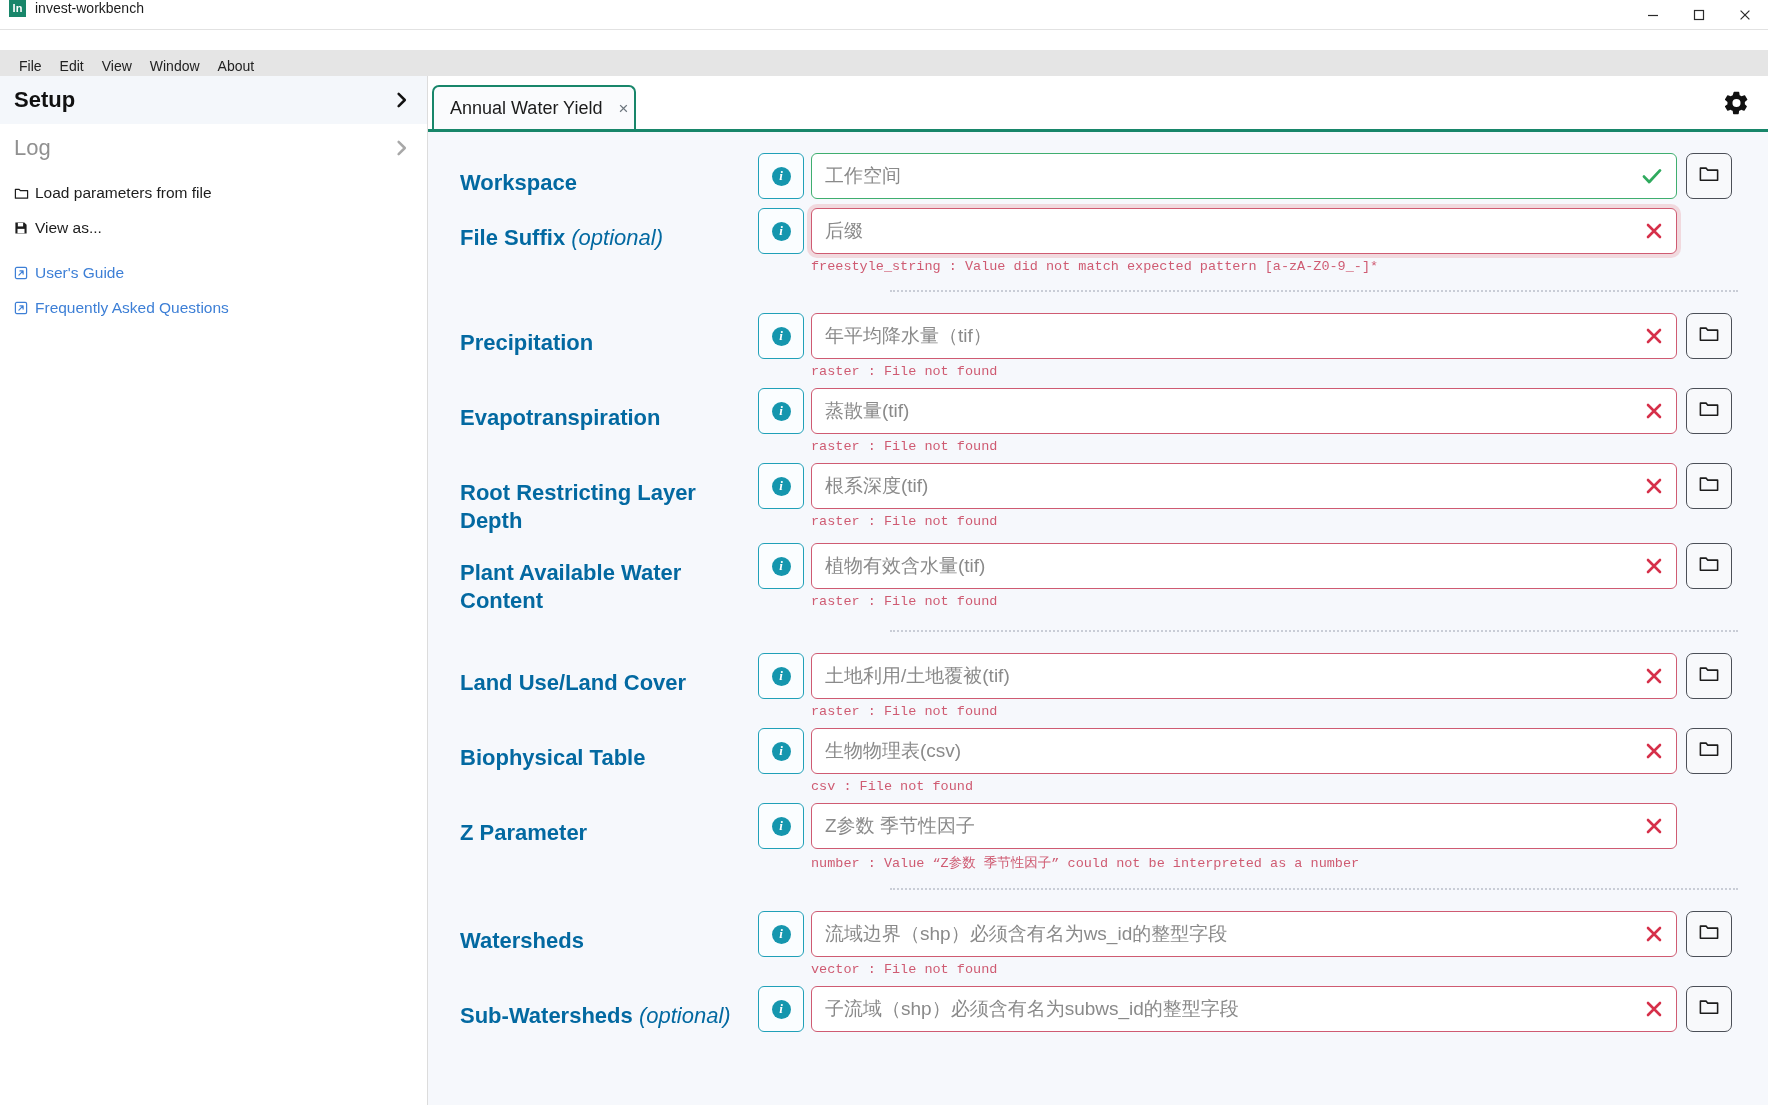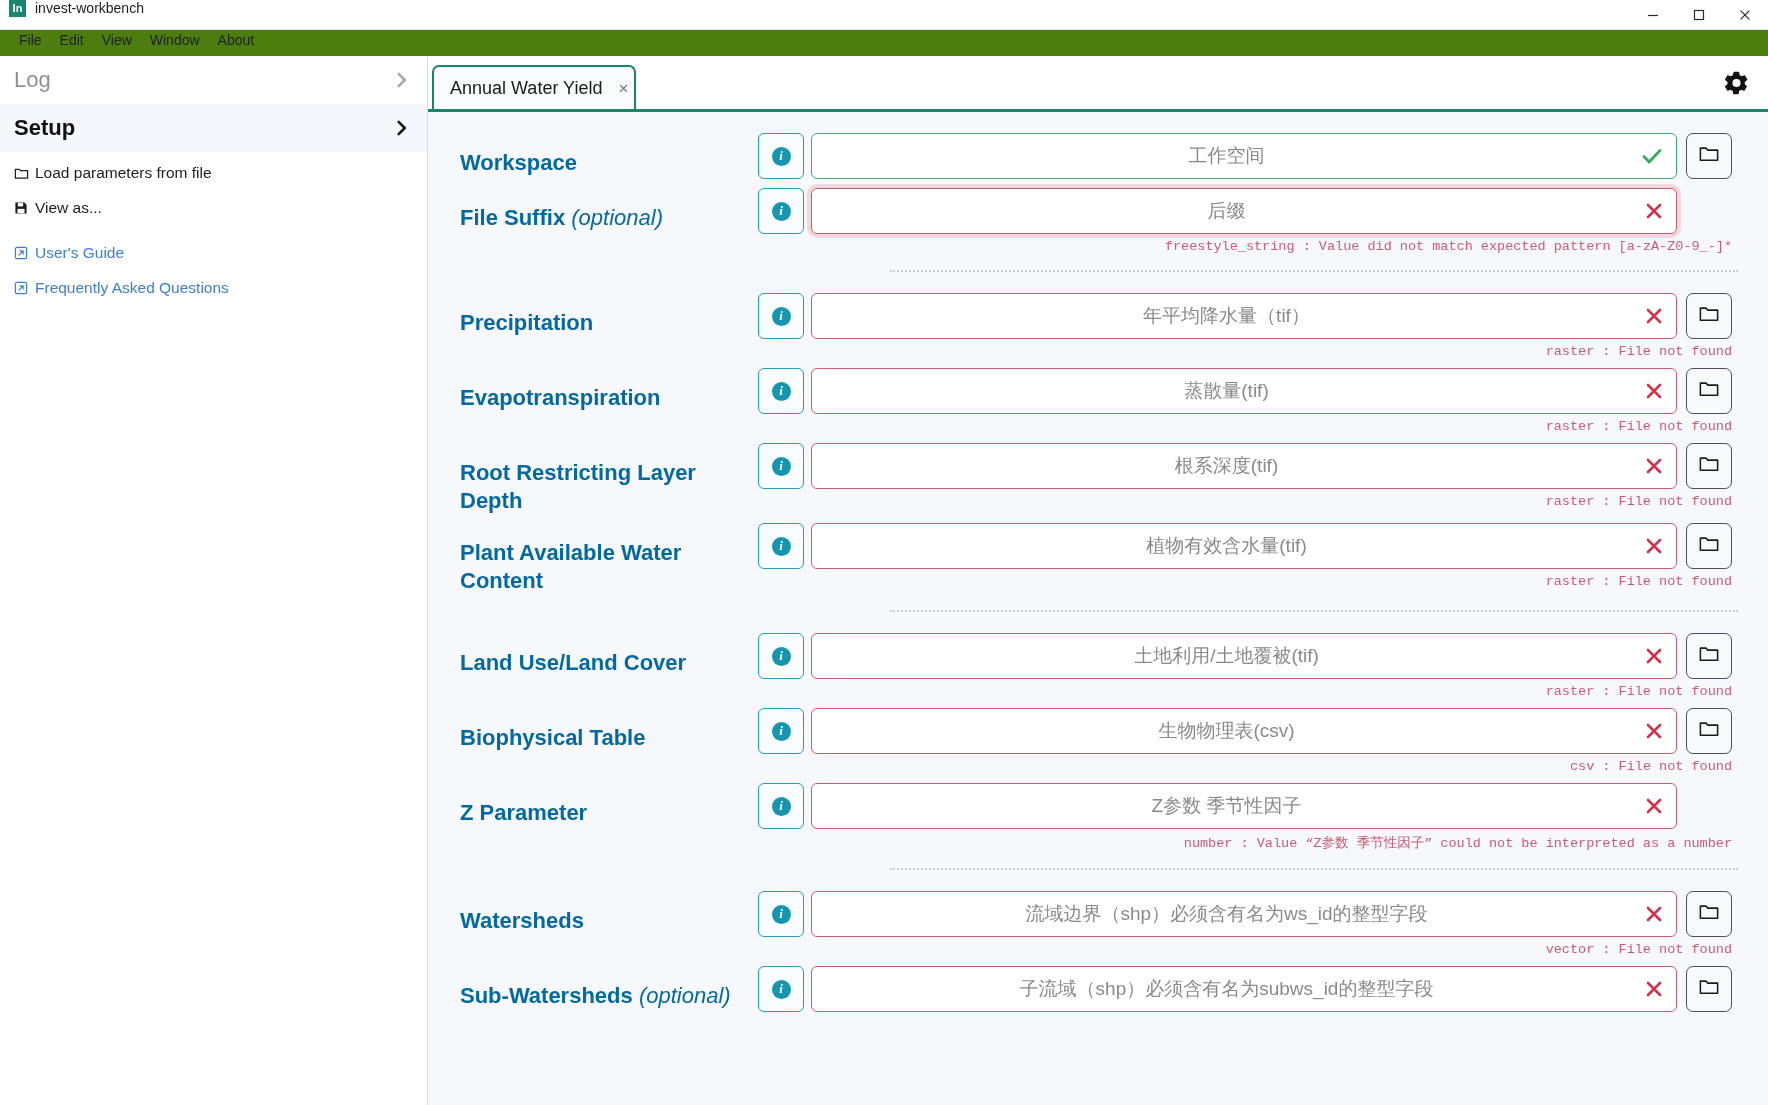--- a/index.html
+++ b/index.html
@@ -29,24 +29,24 @@
   .win-btn {
     width: 46px; height: 30px;
     display: flex; align-items: center; justify-content: center;
     color: #2a2a2a;
   }
   .win-btn svg { display: block; }
 
   
   .menubar {
     height: 26px;
-    display: flex; align-items: flex-start;
+    display: flex; align-items: flex-end;
     padding-left: 10px;
-    background: #4d7c0f;
-    font-size: 14px; color: #222;
+    background: #e5e5e5;
+    font-size: 14px; color: #222; margin-top: 20px;
   }
   .menubar .menu-item { padding: 2px 9px; }
 
   
   .shell { display: flex; height: calc(1105px - 56px); }
 
   
   .sidebar {
     width: 428px; min-width: 428px;
     background: #ffffff;
@@ -150,21 +150,20 @@
   }
   .input-wrap { flex: 1; position: relative; min-width: 0; }
   .text-input {
     width: 100%; height: 46px;
     border: 1px solid #c8d0dc; border-radius: 6px;
     background: #ffffff;
     padding: 0 48px 0 13px;
     font-size: 19px; color: #7a7a7a;
     font-family: "Liberation Sans", sans-serif;
     outline: none;
-    text-align: center;
   }
   .text-input::placeholder { color: #8a8a8a; }
   .text-input.ok { border-color: #3fae6f; }
   .text-input.bad { border-color: #cf5b72; }
   .text-input.bad.glow { box-shadow: 0 0 0 4px rgba(220,53,69,0.16); }
   .status-ico {
     position: absolute; right: 13px; top: 50%; transform: translateY(-50%);
     display: flex; pointer-events: none;
   }
   .browse-btn {
@@ -173,21 +172,20 @@
     border: 1px solid #4b4f57; border-radius: 7px;
     background: #f8f9fb;
     display: flex; align-items: center; justify-content: center;
   }
   .browse-ph { width: 46px; min-width: 46px; margin-left: 9px; }
   .err-msg {
     margin: 5px 0 0 53px;
     font-family: "Liberation Mono", monospace;
     font-size: 13.5px; color: #cf5b72;
     white-space: nowrap;
-    text-align: right;
   }
 </style>
 </head>
 <body>
 
 <div class="titlebar">
   <div class="app-icon">In</div>
   <div class="app-title">invest-workbench</div>
   <div class="win-controls">
     <div class="win-btn">
@@ -214,34 +212,34 @@
   <div class="menu-item">Edit</div>
   <div class="menu-item">View</div>
   <div class="menu-item">Window</div>
   <div class="menu-item">About</div>
 </div>
 
 <div class="shell">
 
   <div class="sidebar">
 
+    <div class="nav-row active">
+      <span>Setup</span>
+      <span class="nav-chev">
+        <svg width="18" height="18" viewBox="0 0 16 16">
+            <path d="M5 2.5 10.5 8 5 13.5" fill="none" stroke="#111" stroke-width="2.2" stroke-linecap="round" stroke-linejoin="round"></path>
+          </svg>
+      </span>
+    </div>
+
     <div class="nav-row muted">
       <span>Log</span>
       <span class="nav-chev">
         <svg width="18" height="18" viewBox="0 0 16 16">
             <path d="M5 2.5 10.5 8 5 13.5" fill="none" stroke="#a8a8a8" stroke-width="2.2" stroke-linecap="round" stroke-linejoin="round"></path>
-          </svg>
-      </span>
-    </div>
-
-    <div class="nav-row active">
-      <span>Setup</span>
-      <span class="nav-chev">
-        <svg width="18" height="18" viewBox="0 0 16 16">
-            <path d="M5 2.5 10.5 8 5 13.5" fill="none" stroke="#111" stroke-width="2.2" stroke-linecap="round" stroke-linejoin="round"></path>
           </svg>
       </span>
     </div>
 
     <div class="links">
       <div class="link-row">
         <span class="lnk-ico">
           <svg width="15" height="15" viewBox="0 0 16 16">
               <path d="M1.5 3.5h4l1.3 1.5h7.7v8H1.5z" fill="none" stroke="#1d1d1d" stroke-width="1.3" stroke-linejoin="round"></path>
             </svg>

